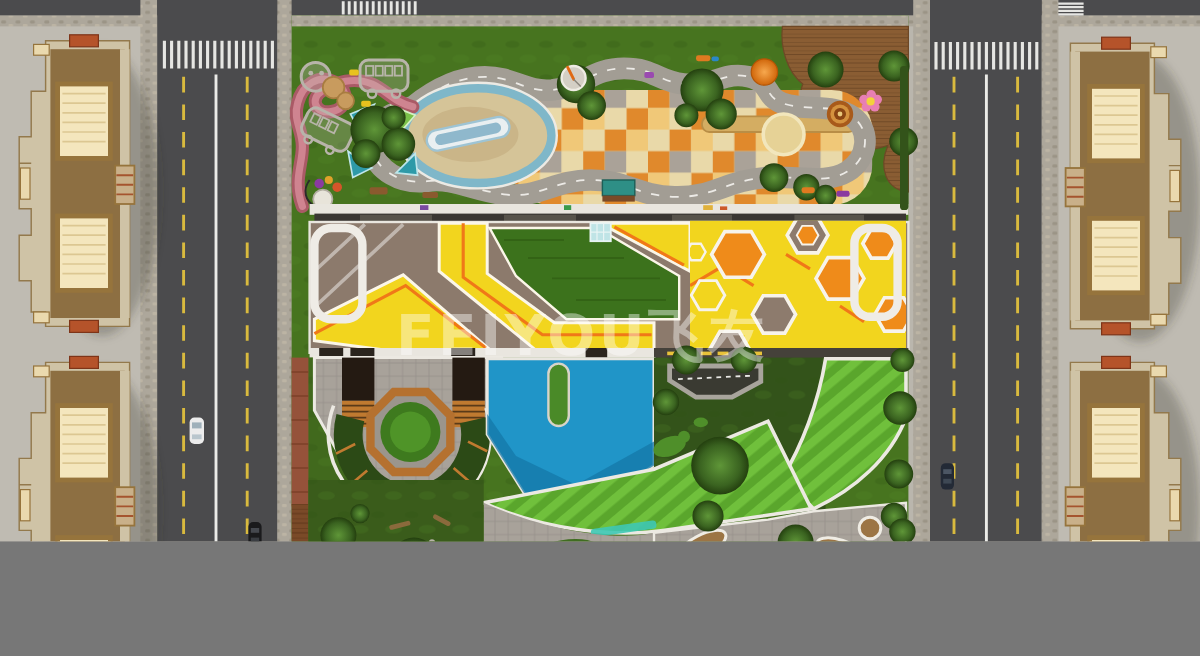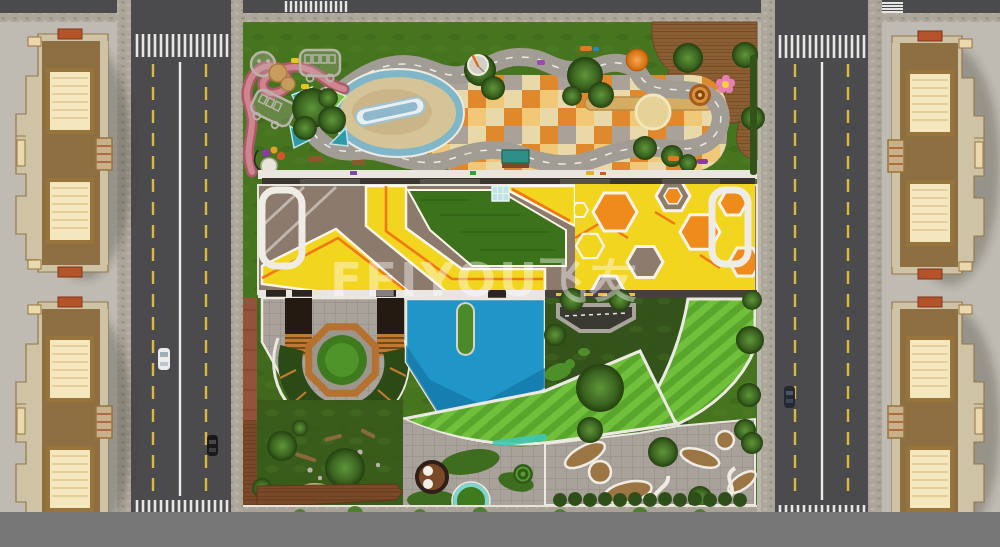--- a/index.html
+++ b/index.html
@@ -1,16 +1,16 @@
 <!DOCTYPE html>
 <html><head>
 <meta charset="utf-8">
 <style>
   html,body{margin:0;padding:0;background:#777;}
-  #stage{position:relative;width:1000px;height:512px;overflow:hidden;
+  #stage{position:relative;width:1000px;height:451px;overflow:hidden;
          font-family:"DejaVu Sans","Liberation Sans",sans-serif;}
   svg{display:block}
   text.wm{font-weight:bold;letter-spacing:3px;}
 </style>
 </head>
 <body>
 
 <div id="stage">
 <svg width="1000" height="547" viewBox="0 0 1000 547" xmlns="http://www.w3.org/2000/svg">
 <defs>

